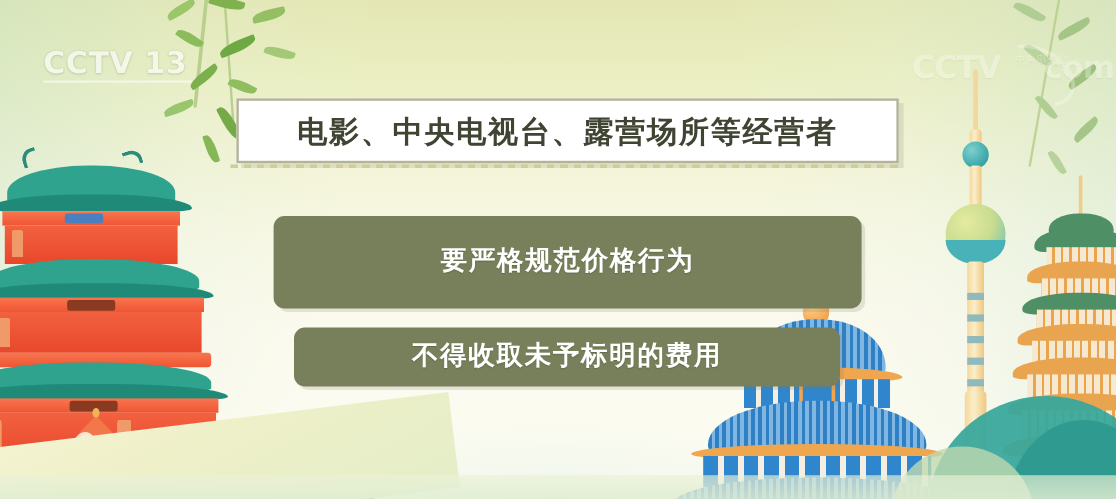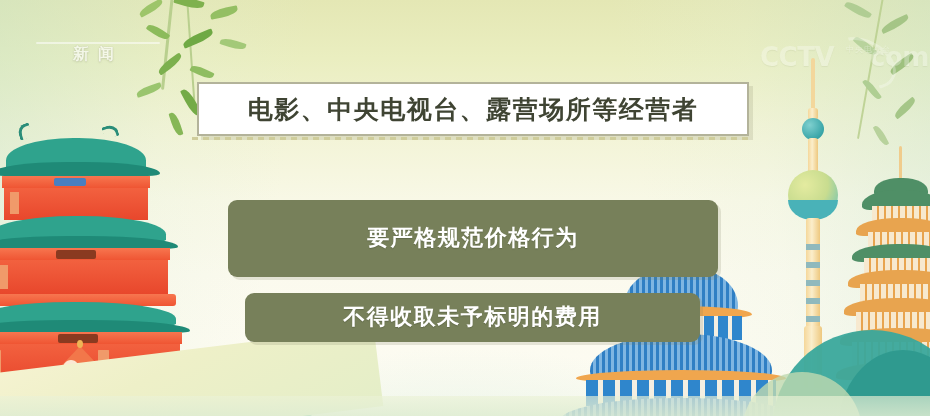--- a/index.html
+++ b/index.html
@@ -117,21 +117,21 @@
   }
   .dashline{
     position:absolute;left:192px;top:137px;width:560px;height:3px;
     background:repeating-linear-gradient(90deg,#cfcd9b 0px,#cfcd9b 6px,transparent 6px,transparent 11px);
   }
 
   
   .msgbox{
     position:absolute;background:#77805a;border-radius:9px;
     box-shadow:3px 3px 0 rgba(120,120,95,.18);
-    display:flex;flex-direction:column;align-items:center;justify-content:center;margin-top:20px;
+    display:flex;flex-direction:column;align-items:center;justify-content:center;
   }
   .msgbox.b1{left:228px;top:180px;width:490px;height:77px;}
   .msgbox.b2{left:245px;top:273px;width:455px;height:49px;}
   .msgline{
     color:#ffffff;font-weight:700;letter-spacing:1.5px;white-space:nowrap;
     font-family:"DejaVu Sans","Liberation Sans",sans-serif;
     text-shadow:0 1px 1px rgba(60,65,45,.35);
   }
   .b1 .msgline{font-size:22px;line-height:1.55;}
   .b2 .msgline{font-size:22px;line-height:1.2;}
@@ -305,22 +305,22 @@
 
   </div>
 
   <div class="hill" style="left:772px;top:330px;width:200px;height:100px;background:#3aa89c;opacity:.95;"></div>
   <div class="hill" style="left:838px;top:350px;width:130px;height:80px;background:#2f9a8f;"></div>
   <div class="hill" style="left:742px;top:372px;width:120px;height:60px;background:#bfd9b0;opacity:.8;"></div>
   <div style="position:absolute;left:-40px;top:352px;width:420px;height:80px;background:linear-gradient(160deg,#f6f3d2 0%,#eef0c8 40%,#e4eec8 100%);transform:rotate(-7deg);"></div>
   <div style="position:absolute;left:0;top:396px;width:930px;height:24px;background:linear-gradient(180deg,rgba(235,242,214,.65) 0%,rgba(222,236,210,.9) 100%);"></div>
 
   <div class="logo">
+    <div class="logo-main">CCTV 13</div>
     <div class="logo-rule"></div>
-    <div class="logo-sub">新闻</div>
   </div>
 
   <div class="watermark">
     <div class="wm-arc"></div>
     <span class="wm-text">CCTV</span><span class="wm-text" style="margin-left:36px;">com</span>
     <div class="wm-cn">中央电视台</div>
   </div>
 
   <div class="banner">
     <span class="banner-text">电影、中央电视台、露营场所等经营者</span>

